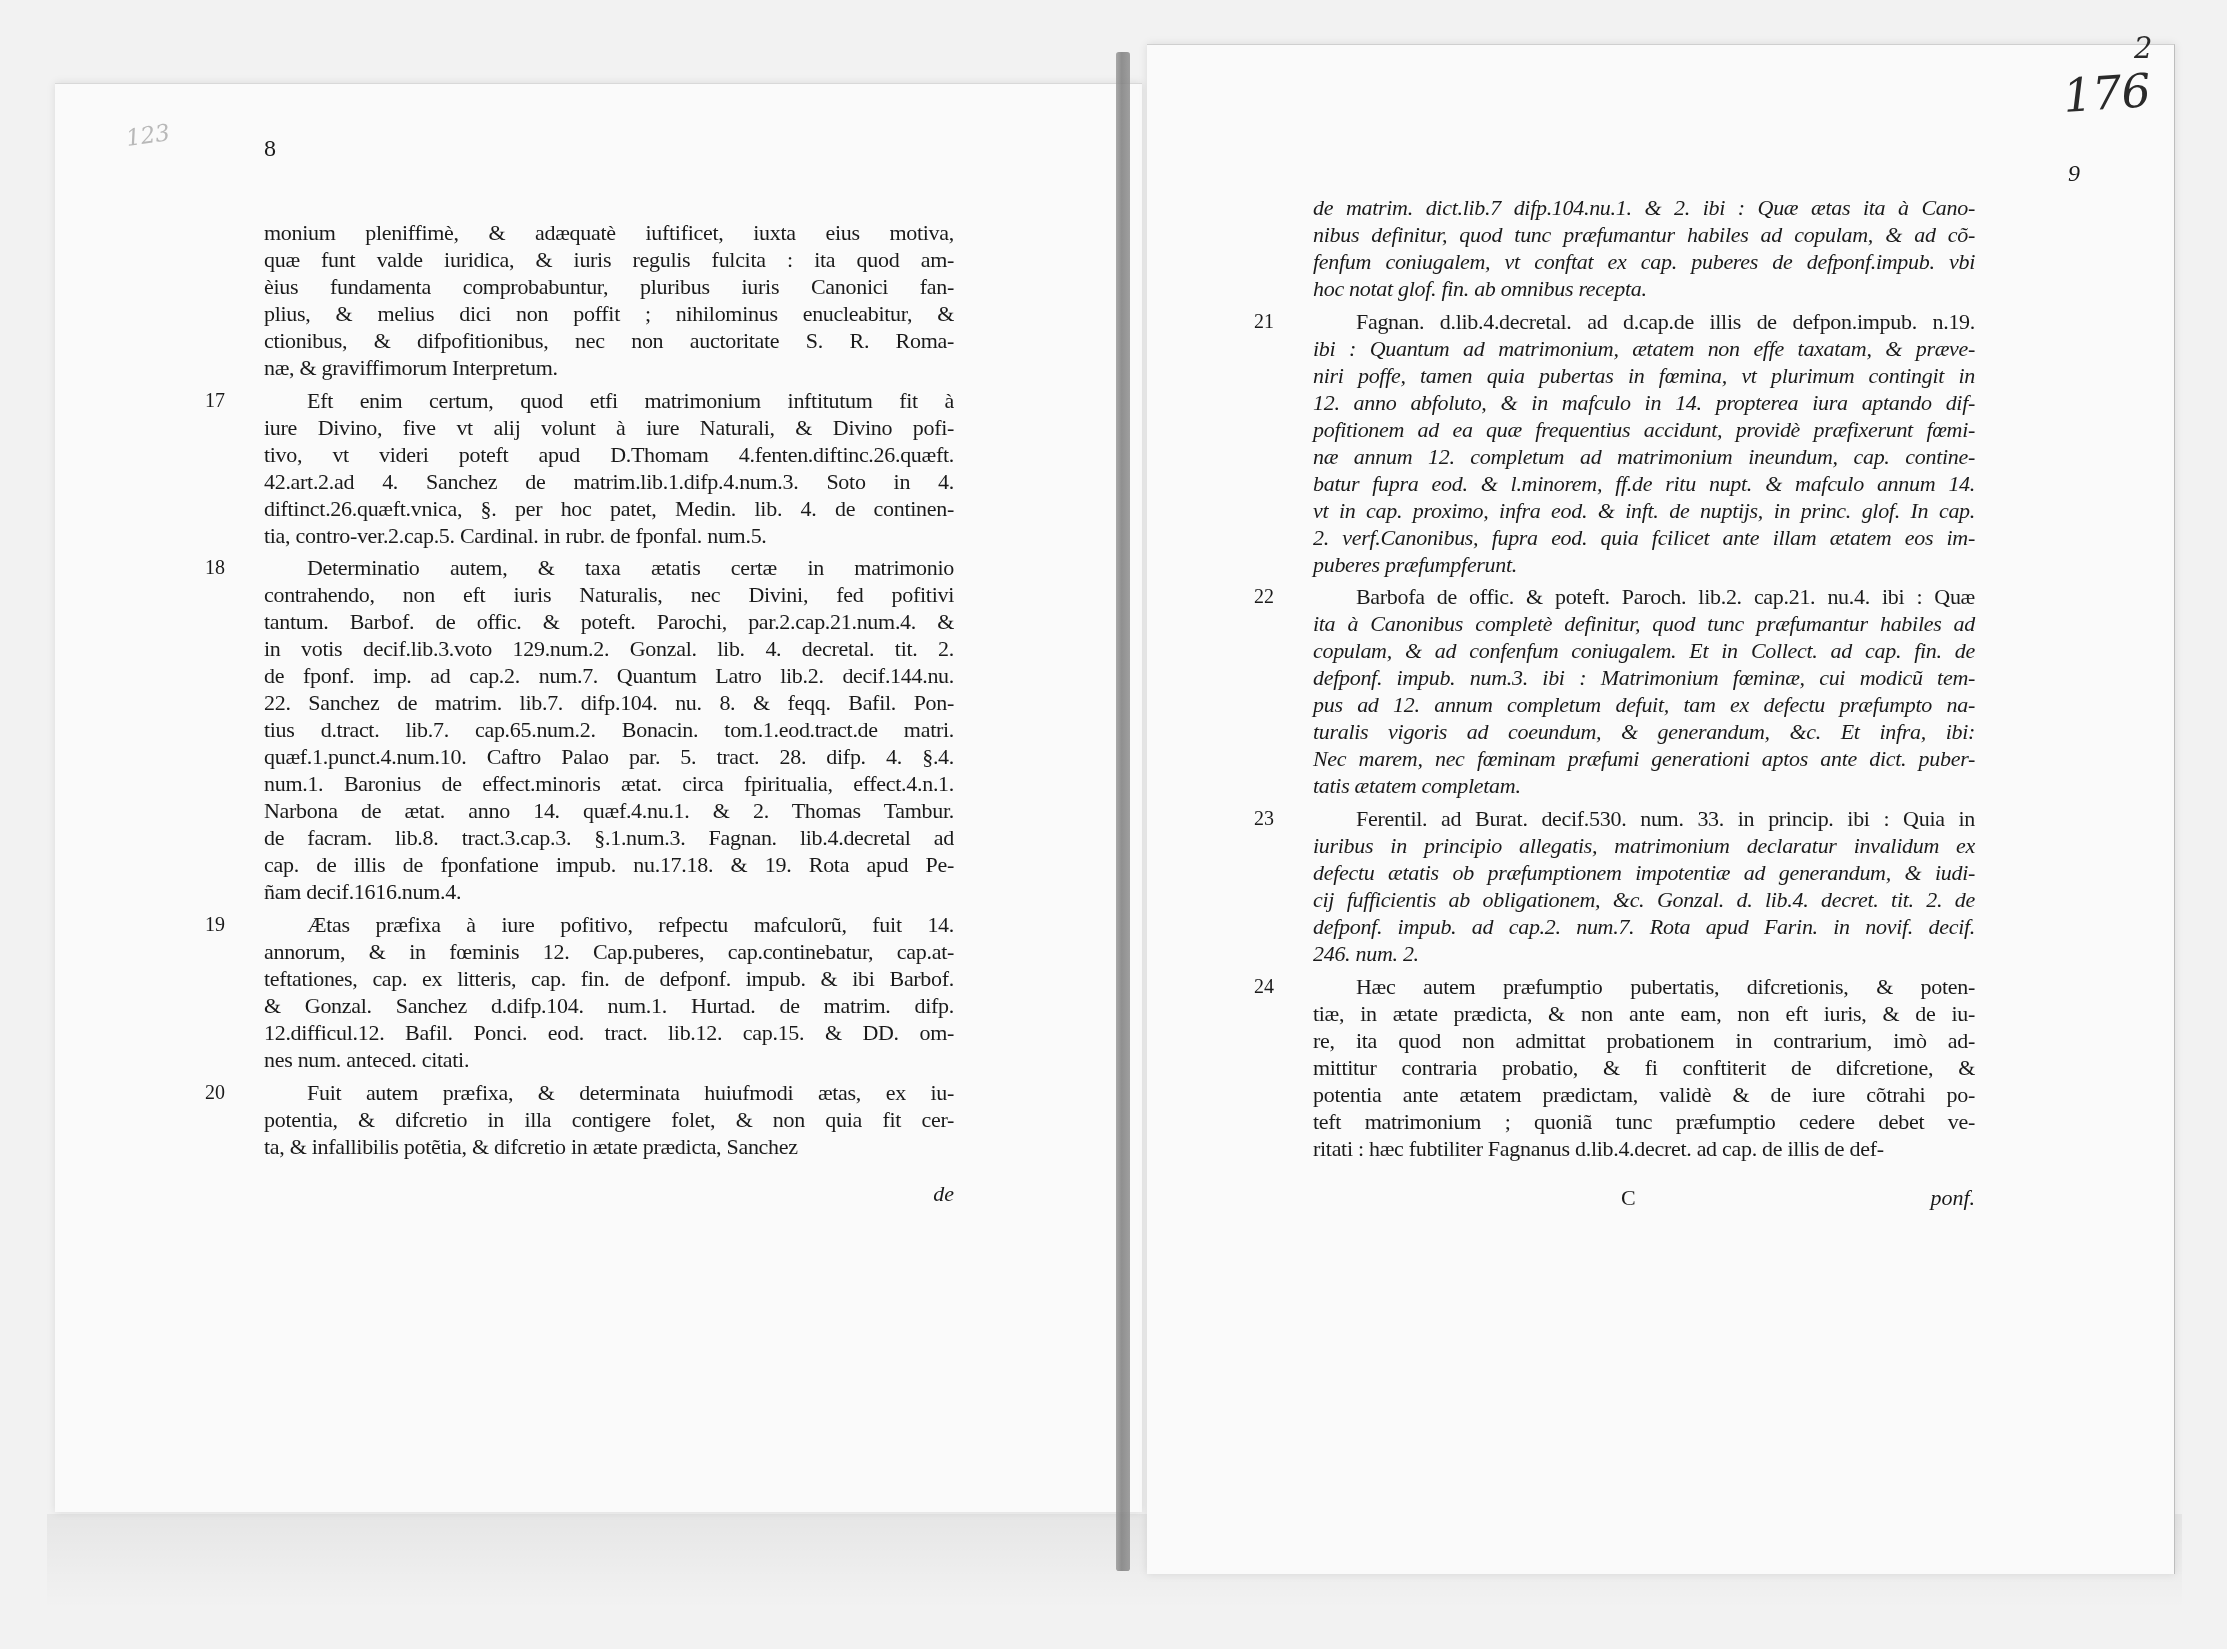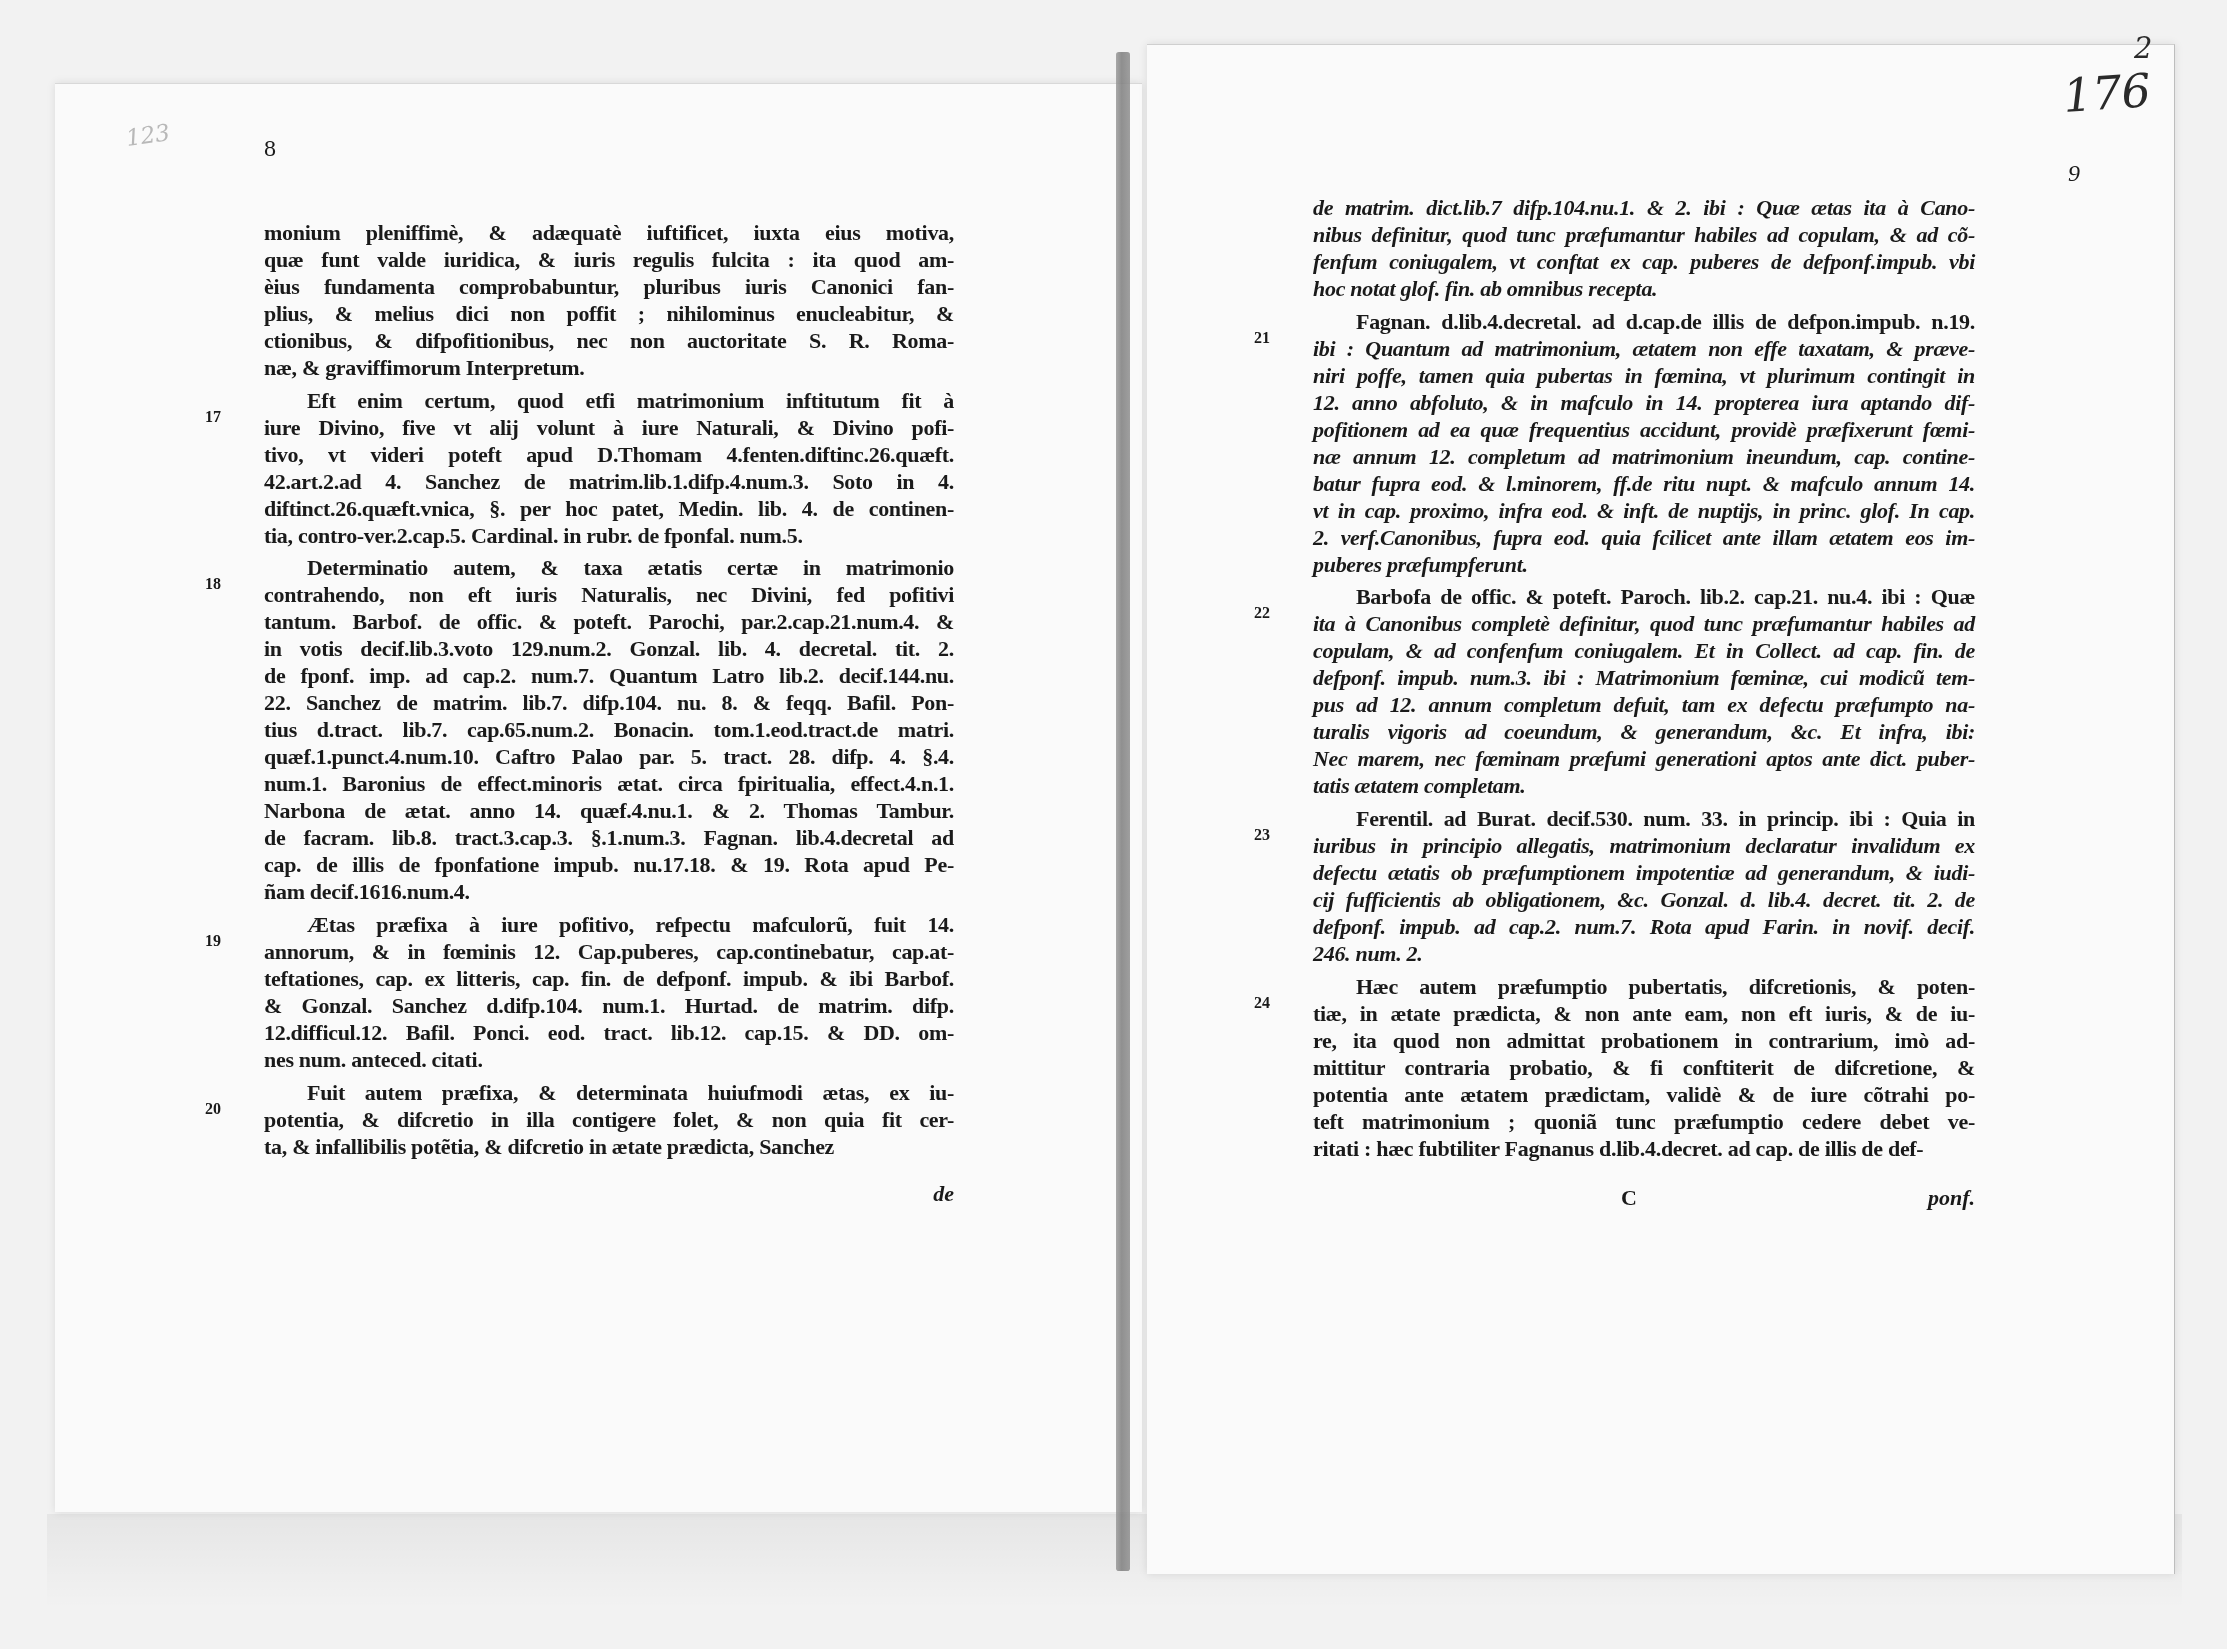--- a/index.html
+++ b/index.html
@@ -29,36 +29,36 @@
   }
   #left-pn  { left: 209px; top: 52px; }
   #right-pn { left: 921px; top: 116px; font-style: italic; }
   .handwritten {
     position: absolute; font-family: "DejaVu Serif", serif; font-style: italic; color: #2a2a2a;
   }
   #folio   { left: 916px; top: 21.4px; font-size: 46px; transform: rotate(-4deg); }
   #folio-2 { left: 987px; top: -14.2px; font-size: 29px; }
   #ghost   { left: 71px; top: 38px; font-size: 23px; color: #b8b8b8; transform: rotate(-8deg); }
 
-  .textblock { position: absolute; font-weight: bold; }
+  .textblock { position: absolute; }
   #left-text  { left: 209px; top: 135px; width: 690px; }
   #right-text { left: 166px; top: 149px; width: 662px; }
 
   .para { position: relative; }
   .line {
     display: block; height: 27px; line-height: 27px;
     font-size: 22px; white-space: nowrap;
     text-align: justify; text-align-last: justify;
     letter-spacing: -0.3px;
   }
   .line.last { text-align-last: left; }
   .line.indent { padding-left: 43px; }
   .line.it { font-style: italic; }
   .margin-num {
-    position: absolute; left: -59px; top: 16px; font-size: 16px; line-height: 27px;
+    position: absolute; left: -59px; top: 0; font-size: 20px; line-height: 27px;
   }
   .catch { position: absolute; font-size: 22px; line-height: 1; }
   #left-catch  { right: 0; bottom: -40px; font-style: italic; margin-left: 20px; }
   #right-sig   { left: 308px; bottom: -42px; }
   #right-catch { right: 0; bottom: -42px; font-style: italic; }
   .gap { height: 5.7px; }
 </style>
 </head>
 <body>
 

